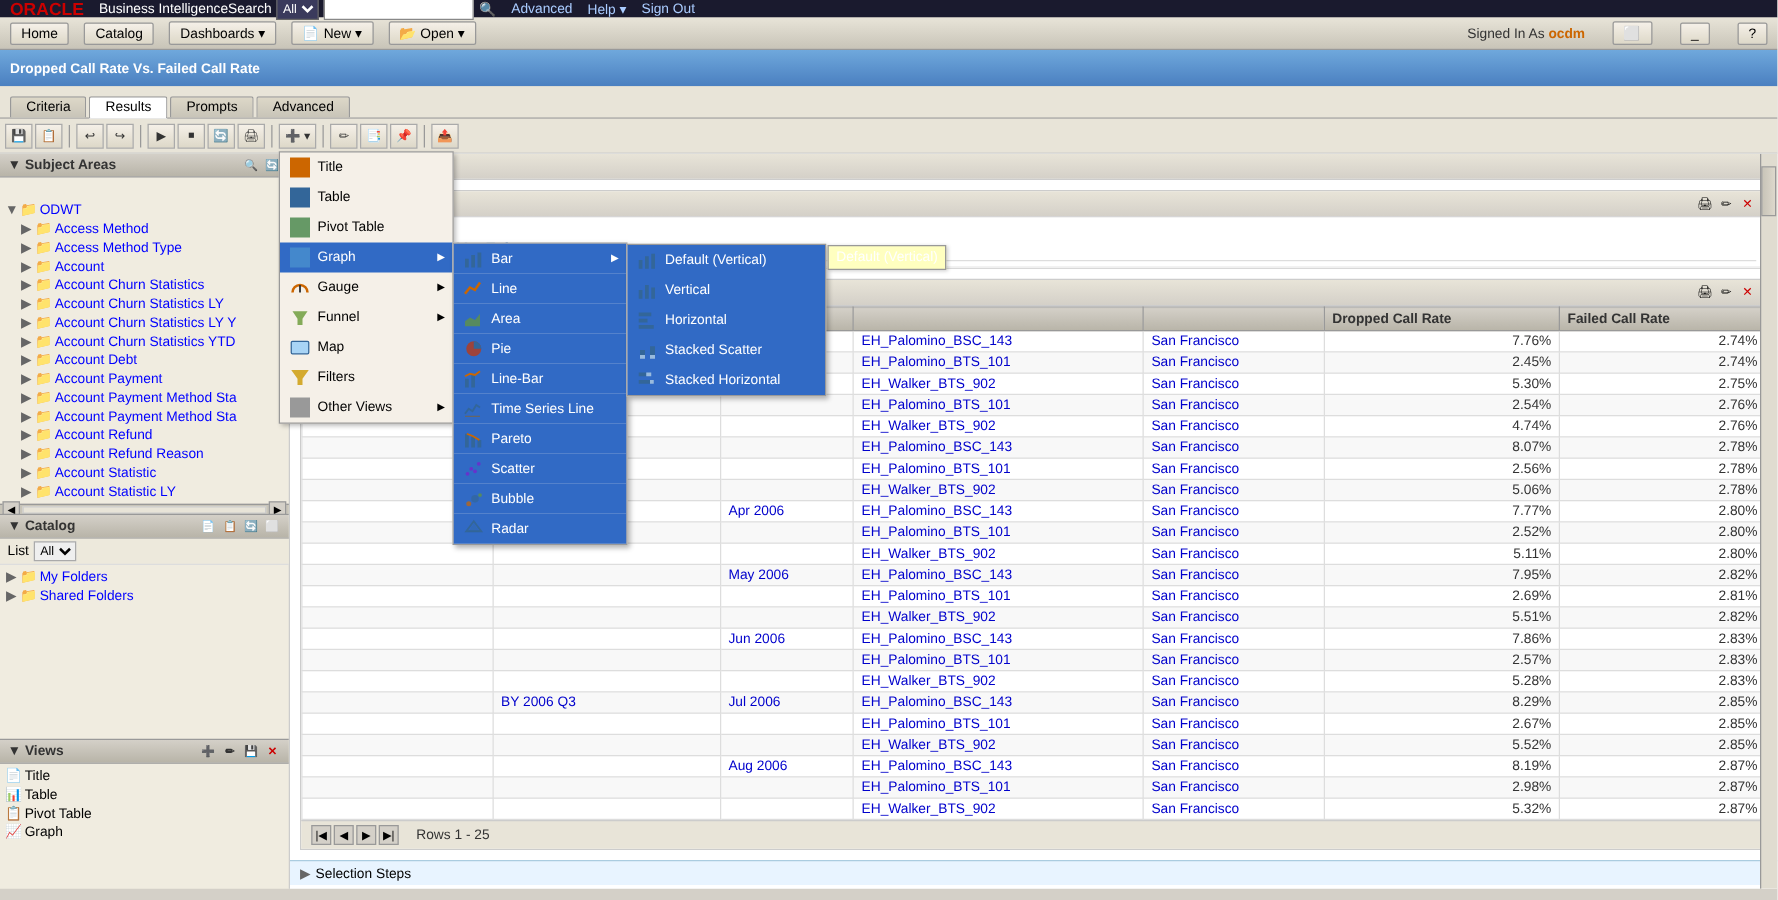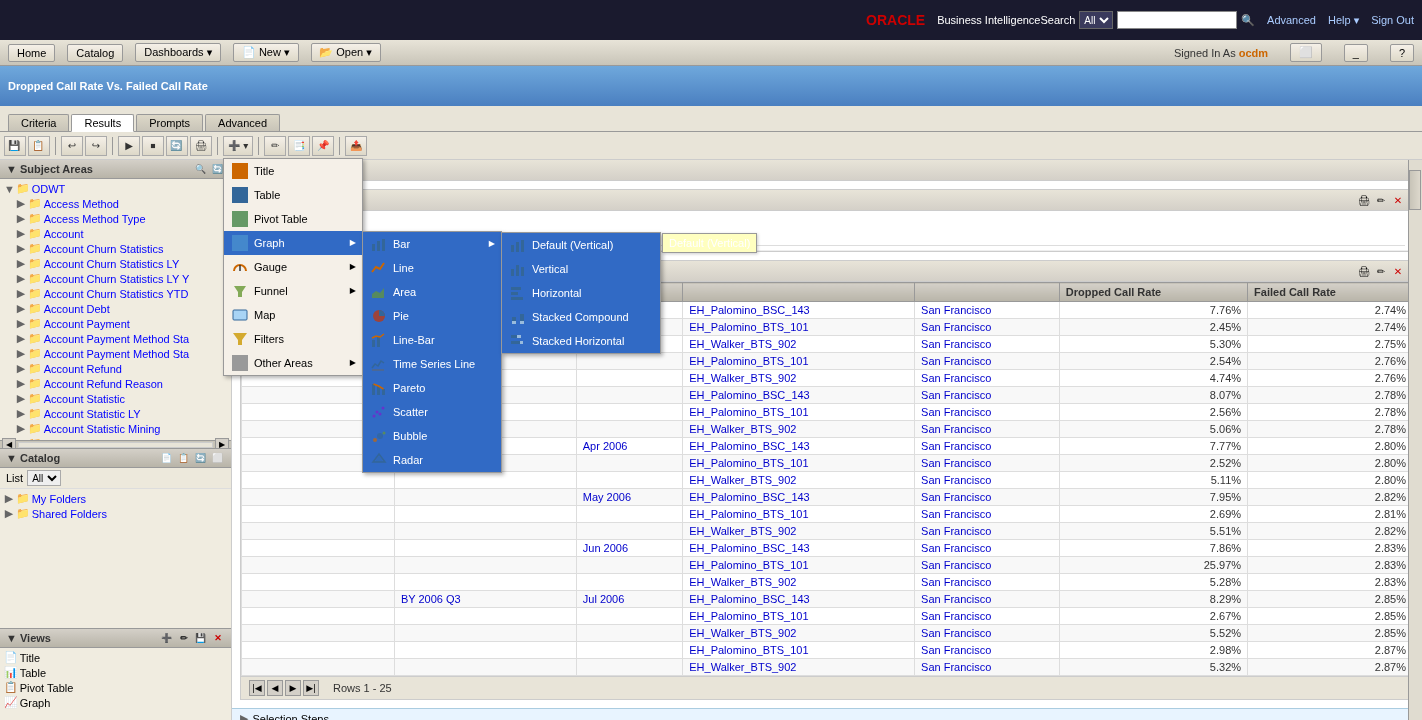--- a/index.html
+++ b/index.html
@@ -1,21 +1,21 @@
 <!DOCTYPE html>
 <html><head>
   <meta charset="utf-8">
   <style>
     * { box-sizing: border-box; margin: 0; padding: 0; font-family: Arial, sans-serif; font-size: 11px; }
     body { background: #d4d0c8; overflow: hidden; width: 1422px; height: 720px; }
 
     
     .top-bar {
       display: flex; align-items: center; background: #1a1a2e;
-      height: 40px; padding: 0 8px; justify-content: flex-end;
+      height: 14px; padding: 0 8px; justify-content: flex-start;
     }
     .oracle-logo { color: #cc0000; font-weight: bold; font-size: 13px; }
     .oracle-logo span { color: white; }
     .top-nav-right { display: flex; align-items: center; gap: 12px; color: white; font-size: 11px; }
     .search-area { display: flex; align-items: center; gap: 4px; }
     .search-dropdown { height: 18px; font-size: 10px; background: #3a3a5c; color: white; border: 1px solid #666; }
     .search-input { height: 18px; width: 120px; font-size: 10px; border: 1px solid #888; }
     .top-nav-link { color: #aaccff; cursor: pointer; text-decoration: none; }
 
     
@@ -29,21 +29,21 @@
       background: linear-gradient(to bottom, #f5f0e8, #ddd8c8);
       border: 1px solid #999; padding: 2px 8px; cursor: pointer; font-size: 11px;
       border-radius: 2px; display: flex; align-items: center; gap: 4px;
     }
     .signed-in { color: #333; font-size: 11px; }
     .signed-in span { color: #cc6600; font-weight: bold; }
 
     
     .report-title-bar {
       background: linear-gradient(to bottom, #6fa8dc, #4a7fc0);
-      height: 40px; display: flex; align-items: center; padding: 0 8px;
+      height: 29px; display: flex; align-items: center; padding: 0 8px;
       color: white; font-weight: bold; font-size: 12px;
     }
 
     
     .tabs-bar {
       background: #e8e4d8; border-bottom: 1px solid #999;
       display: flex; align-items: flex-end; padding: 2px 8px 0; height: 26px;
     }
     .tab {
       background: linear-gradient(to bottom, #ddd8c8, #c8c4b8);
@@ -304,21 +304,21 @@
                 </svg>
                 <span>Horizontal</span>
               </div>
               <div class="menu-item">
                 <svg width="16" height="16" viewBox="0 0 16 16">
                   <rect x="2" y="8" width="4" height="4" fill="#336699"></rect>
                   <rect x="2" y="12" width="4" height="3" fill="#99bbdd"></rect>
                   <rect x="10" y="5" width="4" height="7" fill="#336699"></rect>
                   <rect x="10" y="12" width="4" height="3" fill="#99bbdd"></rect>
                 </svg>
-                <span>Stacked Compound</span>
+                <span>Stacked Scatter</span>
               </div>
               <div class="menu-item">
                 <svg width="16" height="16" viewBox="0 0 16 16">
                   <rect x="1" y="2" width="6" height="3" fill="#336699"></rect>
                   <rect x="7" y="2" width="4" height="3" fill="#99bbdd"></rect>
                   <rect x="1" y="8" width="9" height="3" fill="#336699"></rect>
                   <rect x="10" y="8" width="3" height="3" fill="#99bbdd"></rect>
                 </svg>
                 <span>Stacked Horizontal</span>
               </div>
@@ -423,37 +423,37 @@
       <div class="menu-item">
         <span style="display:inline-block;width:16px;height:16px;">
           <svg width="16" height="16" viewBox="0 0 16 16">
               <polygon points="1,2 15,2 10,9 10,14 6,14 6,9" fill="#cc9900" opacity="0.8"></polygon>
             </svg>
         </span>
         <span>Filters</span>
       </div>
       <div class="menu-item has-submenu">
         <span style="display:inline-block;width:16px;height:16px;background:#999;"></span>
-        <span>Other Areas</span>
+        <span>Other Views</span>
       </div>
     </div>
   </div>
   <div class="toolbar-separator"></div>
   <button class="toolbar-btn">✏</button>
   <button class="toolbar-btn">📑</button>
   <button class="toolbar-btn">📌</button>
   <div class="toolbar-separator"></div>
   <button class="toolbar-btn">📤</button>
 </div>
 
 <div class="main-layout">
 
   <div class="left-panel">
 
-    <div class="panel-section" style="flex:2;">
+    <div class="panel-section" style="flex:2;gap:16px;">
       <div class="panel-header">
         <span>▼ <span>Subject Areas</span></span>
         <div class="panel-header-icons">
           <span class="panel-icon">🔍</span>
           <span class="panel-icon">🔄</span>
         </div>
       </div>
       <div class="panel-tree">
         <div class="tree-item">
           <span class="tree-expand">▼</span>
@@ -798,21 +798,21 @@
                   <td style="color: rgb(0, 0, 204); cursor: pointer;">San Francisco</td>
                   <td class="number" style="color: rgb(51, 51, 51);">7.86%</td>
                   <td class="number" style="color: rgb(51, 51, 51);">2.83%</td>
                 </tr>
                 <tr>
                   <td></td>
                   <td></td>
                   <td></td>
                   <td style="color: rgb(0, 0, 204); cursor: pointer;">EH_Palomino_BTS_101</td>
                   <td style="color: rgb(0, 0, 204); cursor: pointer;">San Francisco</td>
-                  <td class="number" style="color: rgb(51, 51, 51);">25.97%</td>
+                  <td class="number" style="color: rgb(51, 51, 51);">2.57%</td>
                   <td class="number" style="color: rgb(51, 51, 51);">2.83%</td>
                 </tr>
                 <tr>
                   <td></td>
                   <td></td>
                   <td></td>
                   <td style="color: rgb(0, 0, 204); cursor: pointer;">EH_Walker_BTS_902</td>
                   <td style="color: rgb(0, 0, 204); cursor: pointer;">San Francisco</td>
                   <td class="number" style="color: rgb(51, 51, 51);">5.28%</td>
                   <td class="number" style="color: rgb(51, 51, 51);">2.83%</td>
@@ -836,20 +836,29 @@
                   <td class="number" style="color: rgb(51, 51, 51);">2.85%</td>
                 </tr>
                 <tr>
                   <td></td>
                   <td></td>
                   <td></td>
                   <td style="color: rgb(0, 0, 204); cursor: pointer;">EH_Walker_BTS_902</td>
                   <td style="color: rgb(0, 0, 204); cursor: pointer;">San Francisco</td>
                   <td class="number" style="color: rgb(51, 51, 51);">5.52%</td>
                   <td class="number" style="color: rgb(51, 51, 51);">2.85%</td>
+                </tr>
+                <tr>
+                  <td></td>
+                  <td></td>
+                  <td style="color: rgb(0, 0, 204); cursor: pointer;">Aug 2006</td>
+                  <td style="color: rgb(0, 0, 204); cursor: pointer;">EH_Palomino_BSC_143</td>
+                  <td style="color: rgb(0, 0, 204); cursor: pointer;">San Francisco</td>
+                  <td class="number" style="color: rgb(51, 51, 51);">8.19%</td>
+                  <td class="number" style="color: rgb(51, 51, 51);">2.87%</td>
                 </tr>
                 <tr>
                   <td></td>
                   <td></td>
                   <td></td>
                   <td style="color: rgb(0, 0, 204); cursor: pointer;">EH_Palomino_BTS_101</td>
                   <td style="color: rgb(0, 0, 204); cursor: pointer;">San Francisco</td>
                   <td class="number" style="color: rgb(51, 51, 51);">2.98%</td>
                   <td class="number" style="color: rgb(51, 51, 51);">2.87%</td>
                 </tr>

